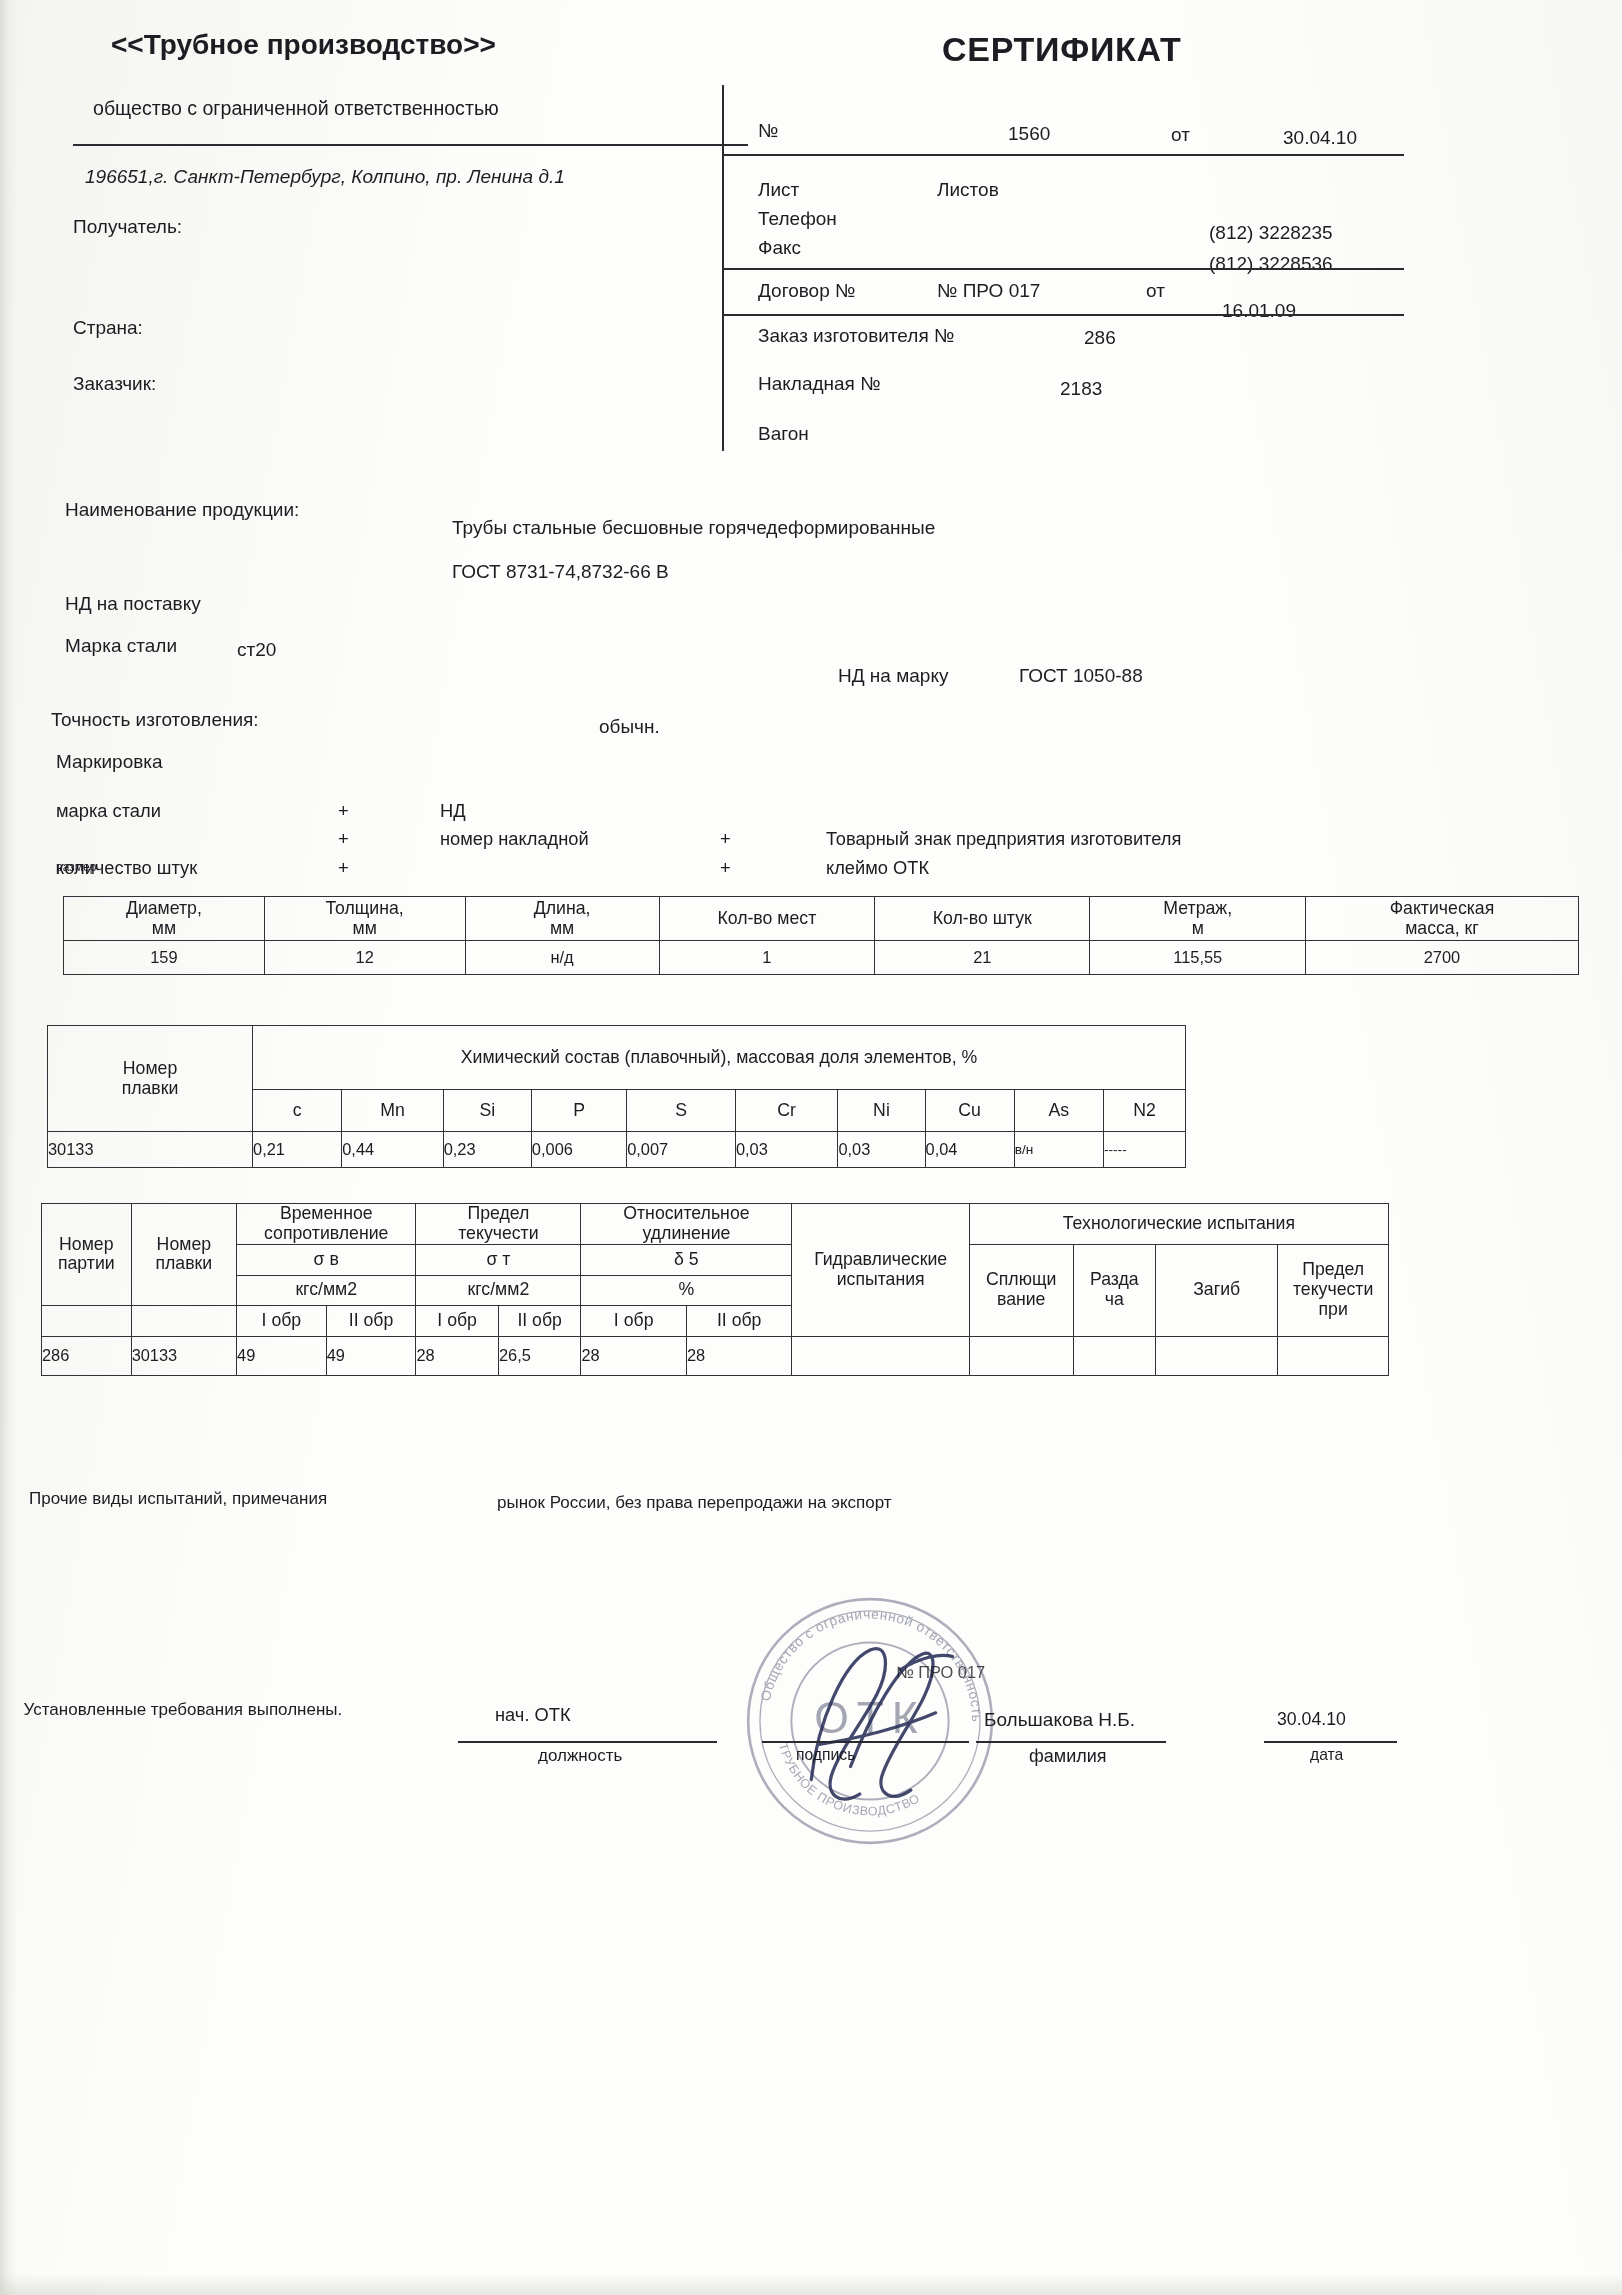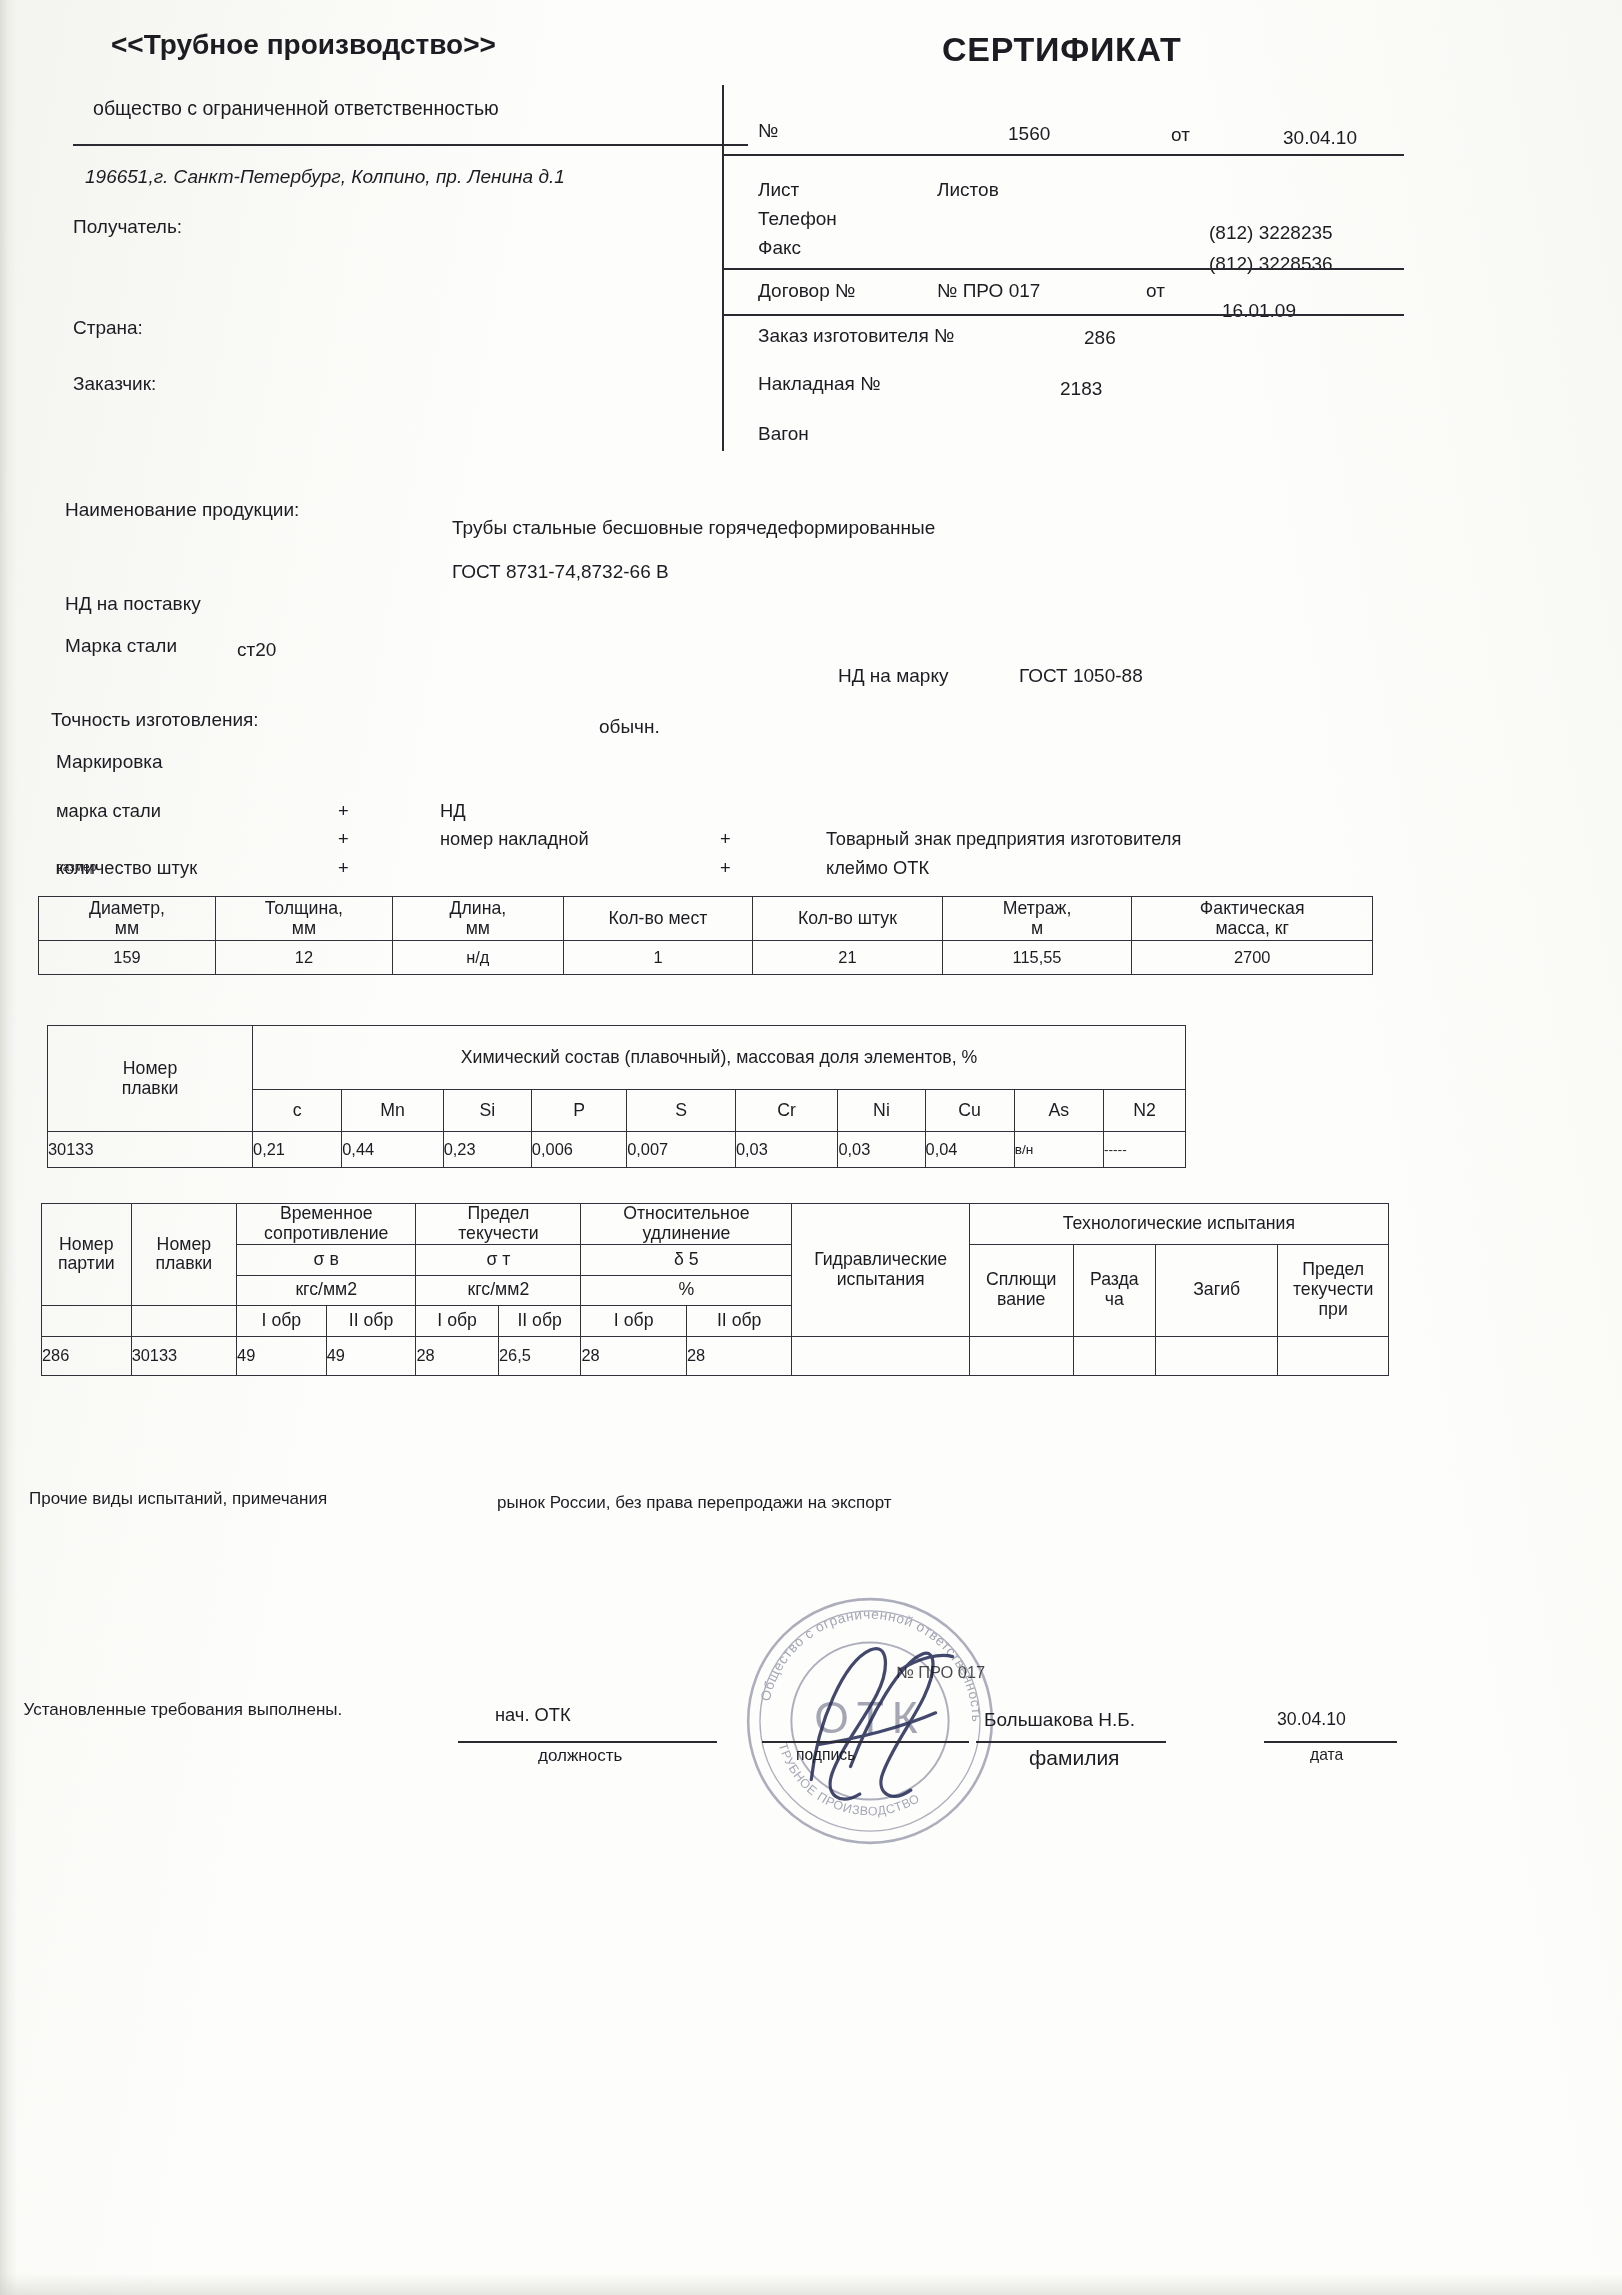--- a/index.html
+++ b/index.html
@@ -159,21 +159,21 @@
     padding: 0;
     font-weight: normal;
     vertical-align: middle;
   }
   .ch { text-align: center; line-height: 1.12; font-size: 17.7px; }
   .cv { text-align: left; padding-left: 6.5px; font-size: 16.4px; }
   .cvc { text-align: center; font-size: 16.4px; }
   .small { font-size: 13.7px; }
 
   
-  #tbl-dims { left: 38px; top: 896px; width: 1335px; }
+  #tbl-dims { left: 63px; top: 896px; width: 1516px; }
   #tbl-dims td.hd { height: 43px; }
   #tbl-dims td.dt { height: 33px; }
 
   
   #tbl-chem { left: 47px; top: 1025px; width: 1139px; }
 
   
   #tbl-mech { left: 41px; top: 1203px; width: 1348px; }
 
   
@@ -185,21 +185,21 @@
   .sig-line { background: #2a2a30; height: 2px; }
   .sl-1 { left: 458px;  top: 1741px; width: 259px; }
   .sl-2 { left: 762px; top: 1741px; width: 207px; }
   .sl-3 { left: 976px; top: 1741px; width: 190px; }
   .sl-4 { left: 1264px; top: 1741px; width: 133px; }
 
   .sig-post  { left: 495px;  top: 1704px; font-size: 18.3px; }
   .sig-post-c{ left: 538px;  top: 1746px; font-size: 17px; }
   .sig-podp  { left: 796px; top: 1746px; font-size: 15.7px; }
   .sig-fam-v { left: 984px; top: 1709px; font-size: 19px; }
-  .sig-fam-c { left: 1029px; top: 1746px; font-size: 21px; }
+  .sig-fam-c { left: 1029px; top: 1746px; font-size: 18px; }
   .sig-date-v{ left: 1277px; top: 1709px; font-size: 17.7px; }
   .sig-date-c{ left: 1310px; top: 1746px; font-size: 15.7px; }
 
   
   .stamp {
     left: 739px; top: 1590px;
     width: 262px; height: 262px;
     pointer-events: none;
     opacity: .62;
   }

